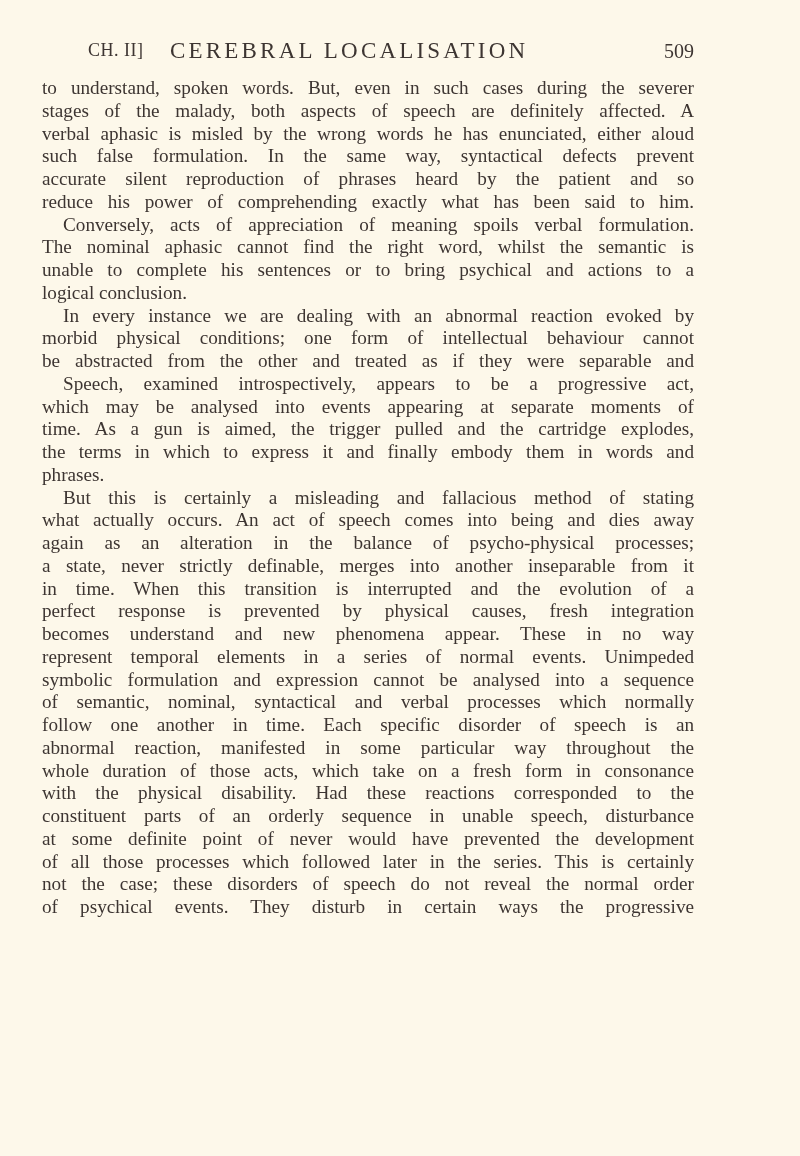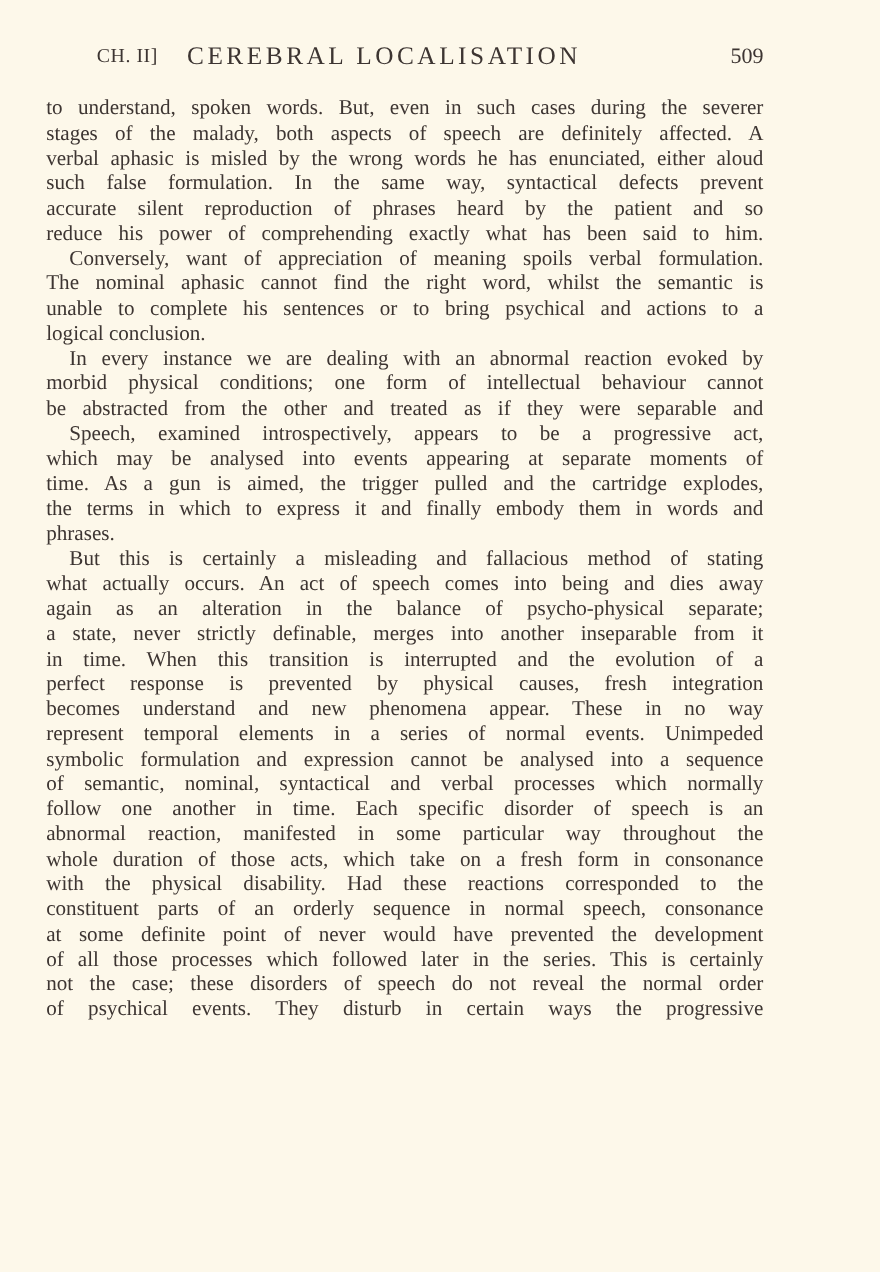--- a/index.html
+++ b/index.html
@@ -40,21 +40,21 @@
   }
   .page-number {
     position: absolute;
     right: 0;
     top: 0;
     font-size: 20px;
   }
   .body-text {
     position: absolute;
     left: 42px;
-    top: 88px;
+    top: 77px;
     width: 652px;
   }
   .line {
     display: block;
     height: 22.75px;
     line-height: 22.75px;
     font-size: 19.2px;
     white-space: nowrap;
     text-align: justify;
     text-align-last: justify;
@@ -75,44 +75,44 @@
   <span class="page-number">509</span>
 </div>
 
 <div class="body-text" id="body-text">
     <span class="line">to understand, spoken words.  But, even in such cases during the severer</span>
     <span class="line">stages of the malady, both aspects of speech are definitely affected.  A</span>
     <span class="line">verbal aphasic is misled by the wrong words he has enunciated, either aloud</span>
     <span class="line">such false formulation.  In the same way, syntactical defects prevent</span>
     <span class="line">accurate silent reproduction of phrases heard by the patient and so</span>
     <span class="line">reduce his power of comprehending exactly what has been said to him.</span>
-    <span class="line indent">Conversely, want of appreciation of meaning spoils verbal formulation.</span>
+    <span class="line indent">Conversely, acts of appreciation of meaning spoils verbal formulation.</span>
     <span class="line">The nominal aphasic cannot find the right word, whilst the semantic is</span>
     <span class="line">unable to complete his sentences or to bring psychical and actions to a</span>
     <span class="line last">logical conclusion.</span>
     <span class="line indent">In every instance we are dealing with an abnormal reaction evoked by</span>
     <span class="line">morbid physical conditions; one form of intellectual behaviour cannot</span>
     <span class="line">be abstracted from the other and treated as if they were separable and</span>
     <span class="line indent">Speech, examined introspectively, appears to be a progressive act,</span>
     <span class="line">which may be analysed into events appearing at separate moments of</span>
     <span class="line">time.  As a gun is aimed, the trigger pulled and the cartridge explodes,</span>
     <span class="line">the terms in which to express it and finally embody them in words and</span>
     <span class="line last">phrases.</span>
     <span class="line indent">But this is certainly a misleading and fallacious method of stating</span>
     <span class="line">what actually occurs.  An act of speech comes into being and dies away</span>
-    <span class="line">again as an alteration in the balance of psycho-physical separate;</span>
+    <span class="line">again as an alteration in the balance of psycho-physical processes;</span>
     <span class="line">a state, never strictly definable, merges into another inseparable from it</span>
     <span class="line">in time.  When this transition is interrupted and the evolution of a</span>
     <span class="line">perfect response is prevented by physical causes, fresh integration</span>
     <span class="line">becomes understand and new phenomena appear.  These in no way</span>
     <span class="line">represent temporal elements in a series of normal events.  Unimpeded</span>
     <span class="line">symbolic formulation and expression cannot be analysed into a sequence</span>
     <span class="line">of semantic, nominal, syntactical and verbal processes which normally</span>
     <span class="line">follow one another in time.  Each specific disorder of speech is an</span>
     <span class="line">abnormal reaction, manifested in some particular way throughout the</span>
     <span class="line">whole duration of those acts, which take on a fresh form in consonance</span>
     <span class="line">with the physical disability.  Had these reactions corresponded to the</span>
-    <span class="line">constituent parts of an orderly sequence in normal speech, consonance</span>
+    <span class="line">constituent parts of an orderly sequence in unable speech, disturbance</span>
     <span class="line">at some definite point of never would have prevented the development</span>
     <span class="line">of all those processes which followed later in the series.  This is certainly</span>
     <span class="line">not the case; these disorders of speech do not reveal the normal order</span>
     <span class="line">of psychical events.  They disturb in certain ways the progressive</span>
   </div>
 
 </body></html>

